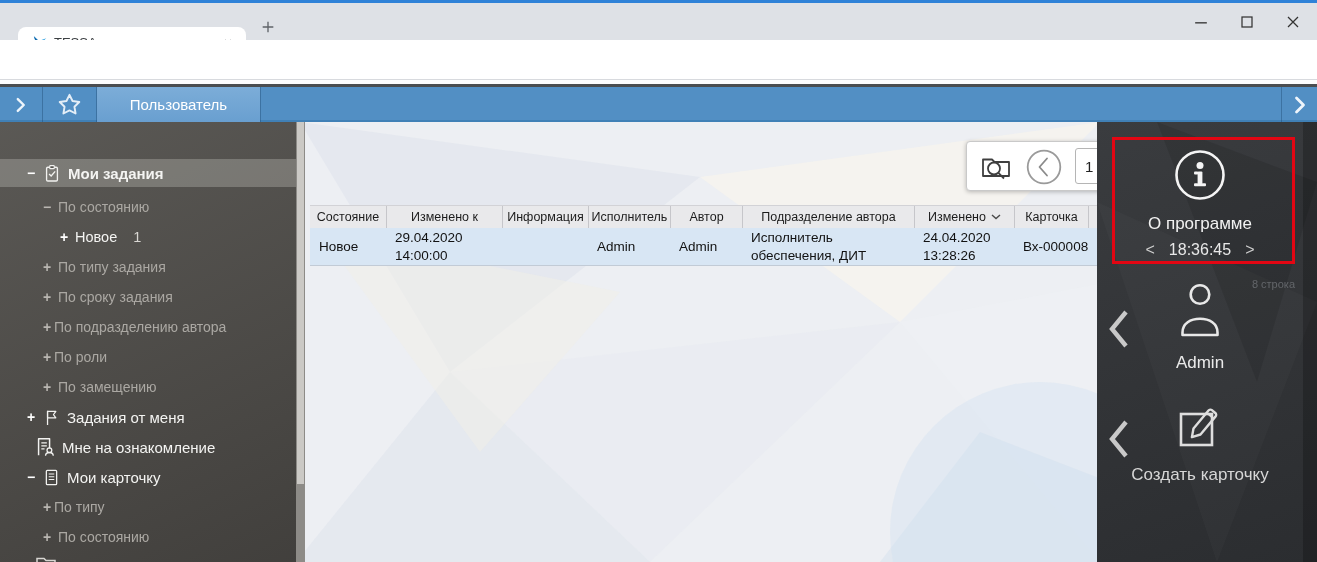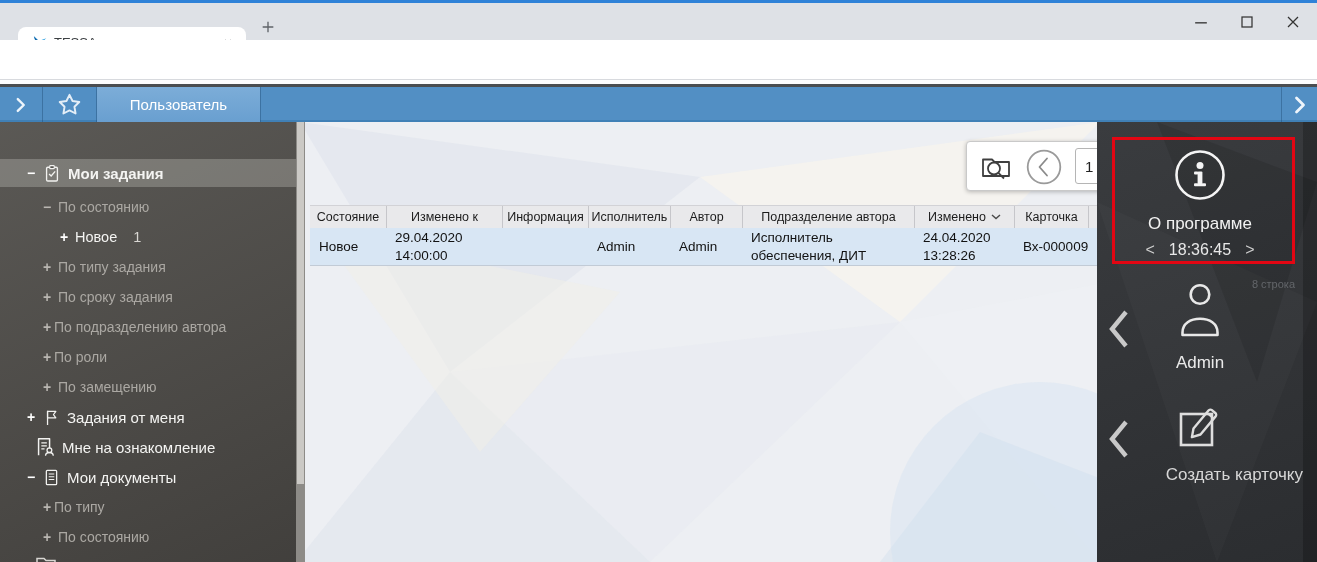--- a/index.html
+++ b/index.html
@@ -277,21 +277,21 @@
         </div>
       <div class="dcell c5">
         <span>Исполнитель</span>
         <span>обеспечения, ДИТ</span>
       </div>
       <div class="dcell c6">
         <span>24.04.2020</span>
         <span>13:28:26</span>
       </div>
       <div class="dcell c7">
-          <span>Вх-000009</span>
+          <span>Вх-000008</span>
         </div>
       <div class="dcell c8">
           <span>Вх</span>
         </div>
     </div>
   </div>
 
   <div class="abs lsb">
     <div class="sel-band"></div>
 
@@ -363,21 +363,21 @@
     </div>
 
     <div class="titem bright" style="left:24px;top:341px;">
       <span class="texp">−</span>
       <span class="ticon">
         <svg width="19" height="21" viewBox="0 0 24 24">
             <rect x="5.5" y="3" width="13" height="18" rx="1.2" stroke="#f2f2f0" stroke-width="1.6" fill="none"></rect>
             <path d="M8.5 7.5h7M8.5 11h7M8.5 14.5h7" stroke="#f2f2f0" stroke-width="1.4"></path>
           </svg>
       </span>
-      <span>Мои документы</span>
+      <span>Мои карточку</span>
     </div>
 
     <div class="titem dim" style="left:40px;top:371px;">
       <span class="texp">+</span>
       <span style="">По типу</span>
     </div>
     <div class="titem dim" style="left:40px;top:401px;">
       <span class="texp">+</span>
       <span style="margin-left:4px;">По состоянию</span>
     </div>
@@ -442,18 +442,18 @@
     </span>
     <div class="rp-center" style="top:278px;">
       <span style="display:inline-block;">
         <svg width="54" height="54" viewBox="0 0 54 54">
             <rect x="8" y="14" width="31" height="31" stroke="#dedede" stroke-width="2.6" fill="none"></rect>
             <path d="M20.5 28.5 35.5 10.5a2.4 2.4 0 0 1 3.4-.3l3.4 2.8a2.4 2.4 0 0 1 .3 3.4L27.5 34.5l-8.6 2.6z" stroke="#dedede" stroke-width="2.4" fill="none" stroke-linejoin="round"></path>
             <path d="M33.8 12.8l6.8 5.6" stroke="#dedede" stroke-width="2"></path>
           </svg>
       </span>
     </div>
-    <div class="rp-center rp-label" style="top:343px;color:#d7d7d7;text-align:right;">Создать карточку</div>
+    <div class="rp-center rp-label" style="top:343px;color:#d7d7d7;">Создать карточку</div>
   </div>
 
   <div class="abs red-rect"></div>
 
 </div>
 
 </body></html>

